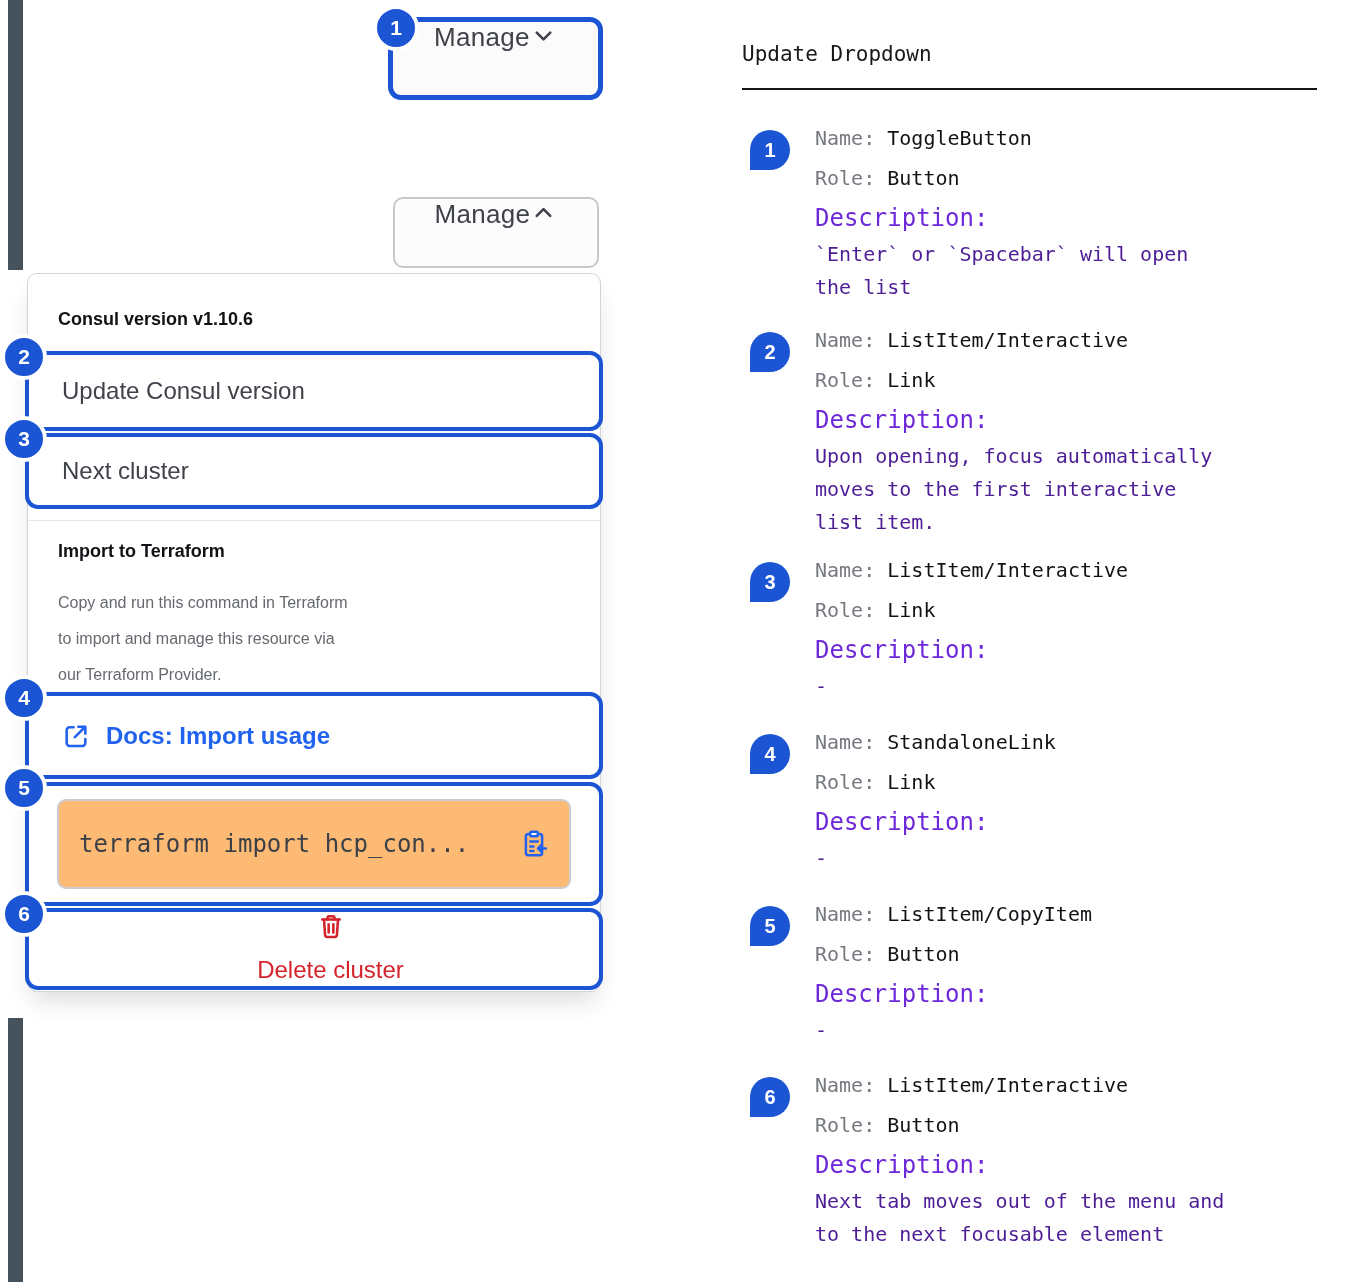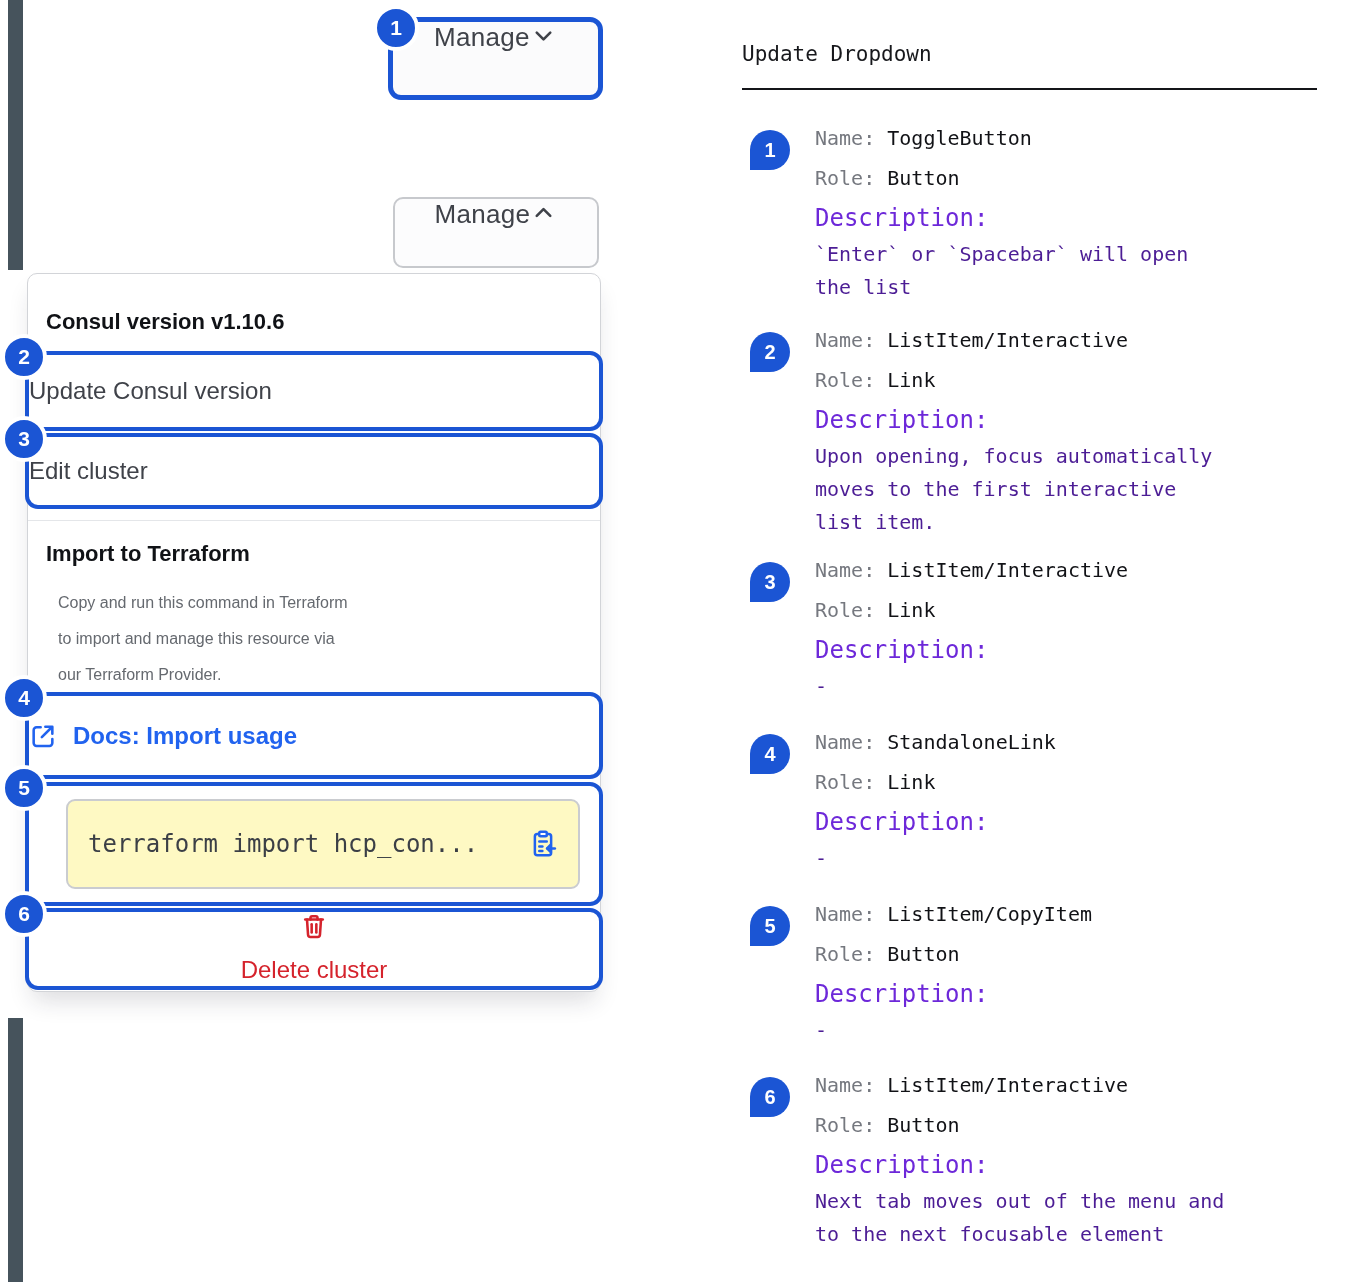--- a/index.html
+++ b/index.html
@@ -30,45 +30,45 @@
     border:2px solid #c7c9cd;border-radius:10px;background:#fcfcfd;
   }
 
   
   .menu-panel{
     left:27px;top:273px;width:574px;height:719px;box-sizing:border-box;
     background:#ffffff;border:1px solid #d2d4d8;border-radius:10px;
     box-shadow:0 14px 24px -6px rgba(28,34,48,.16);
   }
   .menu-header{
-    left:46px;font-size:22px;font-weight:700;color:#101216;white-space:nowrap;
+    left:58px;font-size:18px;font-weight:700;color:#101216;white-space:nowrap;
   }
   .menu-paragraph{
     left:58px;top:585px;font-size:16px;line-height:36px;color:#65696f;
     white-space:pre-line;
   }
   .menu-divider{left:28px;top:520px;width:572px;height:1px;background:#e4e6e9;}
 
   
   .focus-row{
     left:25px;width:578px;box-sizing:border-box;
     border:4px solid #1b55d4;border-radius:13px;background:#ffffff;
-    display:flex;align-items:center;gap:16px;
+    display:flex;align-items:center;padding-left:33px;gap:16px;
     font-size:24px;color:#3f4249;
   }
   .row-update{top:351px;height:80px;}
   .row-edit{top:433px;height:76px;}
   .row-docs{top:692px;height:87px;color:#2163ef;font-weight:700;}
   .row-code{top:782px;height:124px;padding-left:28px;}
   .row-delete{top:908px;height:82px;color:#d5232c;font-weight:500;flex-direction:column;}
 
   .code-field{
     width:514px;height:90px;box-sizing:border-box;border:2px solid #caccd0;
-    border-radius:9px;background:#fef9c3;display:flex;align-items:center;
-    padding:0 20px;gap:14px;margin-left:9px;
+    border-radius:9px;background:#fdba74;display:flex;align-items:center;
+    padding:0 20px;gap:14px;
   }
   .code-text{
     font-family:"DejaVu Sans Mono", monospace;font-size:24px;color:#3b3f46;
     flex:1 1 auto;white-space:nowrap;
   }
   .copy-btn{border:none;background:none;padding:0;cursor:pointer;display:flex;}
 
   
   .badge-circle{
     width:38px;height:38px;border-radius:50%;background:#1b55d4;
@@ -134,21 +134,21 @@
 
 <div class="abs menu-panel"></div>
 
 <div class="abs menu-header" style="top:309px;">Consul version v1.10.6</div>
 
 <div class="abs focus-row row-update">
   <span>Update Consul version</span>
 </div>
 
 <div class="abs focus-row row-edit">
-  <span>Edit cluster</span>
+  <span>Next cluster</span>
 </div>
 
 <div class="abs menu-divider"></div>
 
 <div class="abs menu-header" style="top:541px;">Import to Terraform</div>
 
 <div class="abs menu-paragraph">Copy and run this command in Terraform
 to import and manage this resource via
 our Terraform Provider.</div>
 

